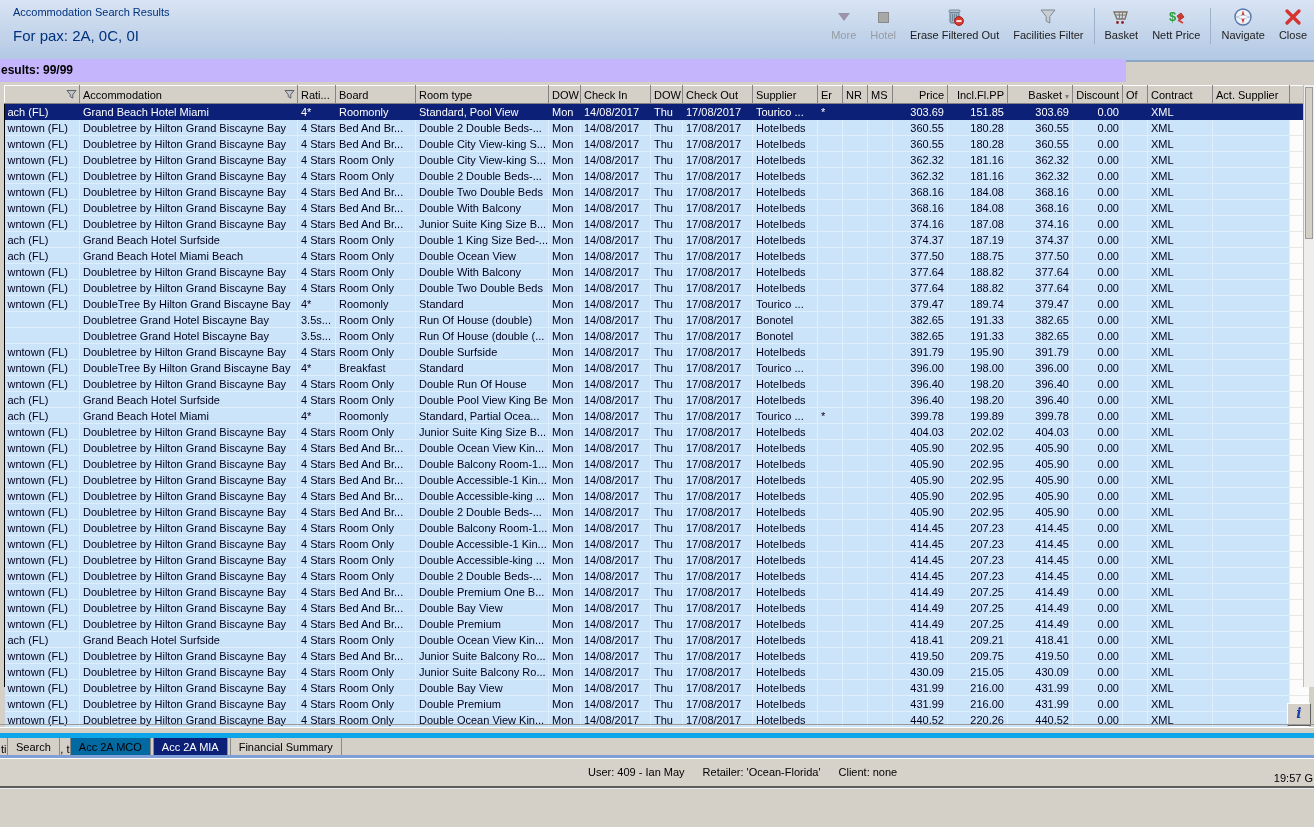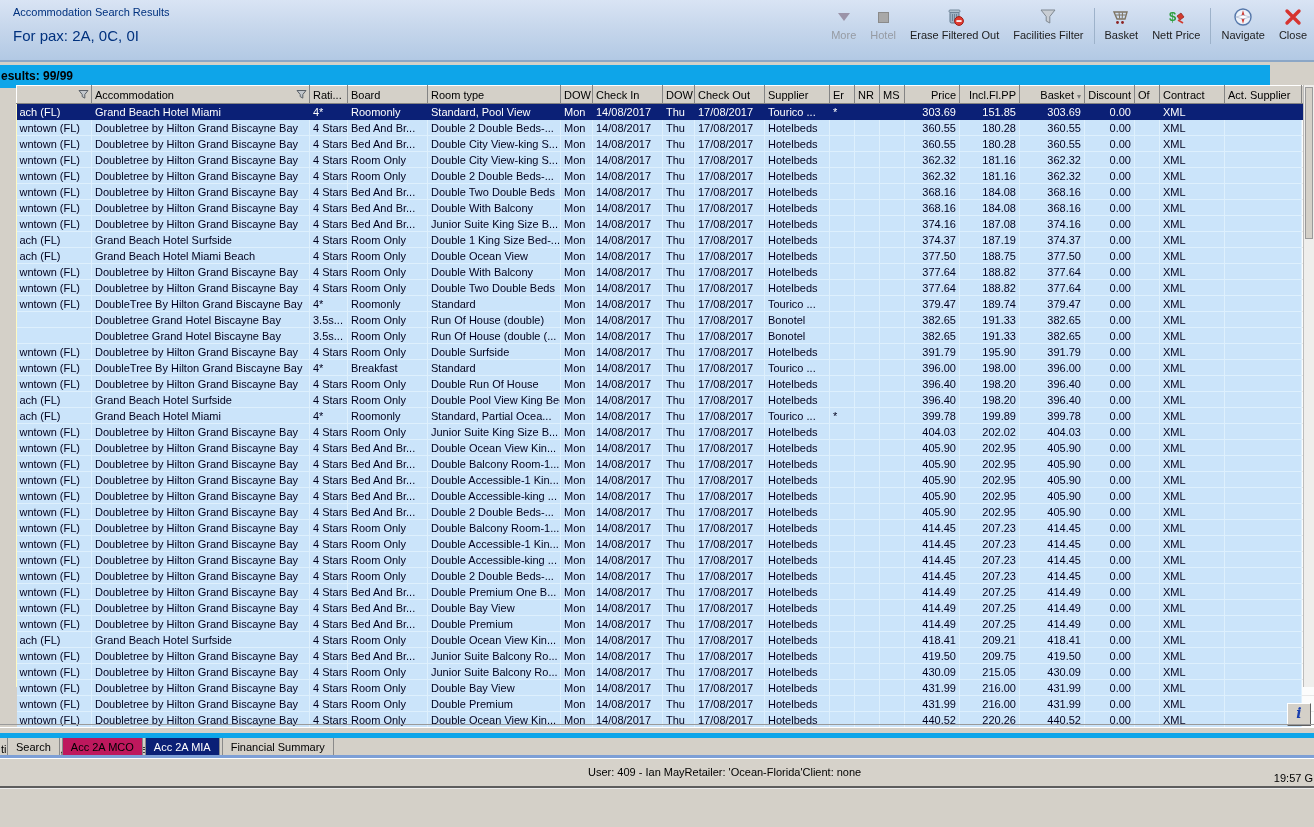--- a/index.html
+++ b/index.html
@@ -20,24 +20,24 @@
   
   .toolbar{position:absolute;right:0;top:6px;height:50px;display:flex;align-items:flex-start;}
   .tool{display:flex;flex-direction:column;align-items:center;justify-content:flex-start;
         padding:0 7px;font-size:11px;color:#1d1d1d;cursor:default;white-space:nowrap;}
   .tool .ticon{height:22px;display:flex;align-items:center;justify-content:center;margin-bottom:1px;}
   .tool.disabled{color:#969ba3;text-align:right;}
   .tsep{width:1px;height:36px;background:#9db2ca;margin:2px 3px 0 3px;}
   .tri-down{width:0;height:0;border-left:6px solid transparent;border-right:6px solid transparent;border-top:8px solid #9b93a8;}
   .stop-sq{width:9px;height:9px;background:#a8a8a8;border:1px solid #8a8a8a;}
   
-  .results-bar{position:absolute;top:65px;left:0;width:1270px;height:23px;background:#0ea5e9;}
+  .results-bar{position:absolute;top:59px;left:0;width:1126px;height:23px;background:#c4b5fd;}
   .results-bar span{position:absolute;left:1px;top:4px;font-size:12px;font-weight:bold;color:#000;}
   
-  .grid{position:absolute;top:85px;left:16px;width:1144px;height:602px;background:#fef9c3;}
+  .grid{position:absolute;top:85px;left:4px;width:1144px;height:602px;background:#000000;}
   table{border-collapse:collapse;table-layout:fixed;width:1304px;}
   th{
     height:17px;background:#d4d0c8;color:#000;font-weight:normal;font-size:11px;text-align:left;
     border-top:1px solid #ffffff;border-left:1px solid #ffffff;
     border-right:1px solid #848484;border-bottom:1px solid #848484;
     padding:0 3px;white-space:nowrap;overflow:hidden;position:relative;
   }
   th .funnel{position:absolute;right:2px;top:3px;}
   th .sortmark{color:#7a7a7a;font-size:8px;margin-left:3px;}
   td{
@@ -59,25 +59,25 @@
     border-top:1px solid #fff;border-left:1px solid #fff;border-right:1px solid #5f5f5f;border-bottom:1px solid #5f5f5f;
     text-align:center;font-family:"DejaVu Serif", serif;font-style:italic;font-weight:bold;
     color:#1a3fae;font-size:14px;line-height:19px;cursor:default;
   }
   .tabbar{position:absolute;top:733px;left:0;width:1314px;height:22px;border-top:5px solid #0ea5e9;display:flex;padding-left:7px;box-sizing:border-box;}
   .tab{
     height:19px;line-height:18px;padding:0 8px;font-size:11px;color:#000;background:#d4d0c8;
     border-left:1px solid #8a8a8a;border-right:1px solid #8a8a8a;border-bottom:1px solid #8a8a8a;
     margin-right:2px;white-space:nowrap;cursor:default;
   }
-  .tab.green{background:#be185d;}
+  .tab.green{background:#0369a1;margin-left:8px;}
   .tab.active{background:#0b2076;color:#fff;}
   .window-edge{position:absolute;top:755px;left:0;width:1314px;height:3px;background:#7d9fd6;}
   .statusbar{position:absolute;top:758px;left:0;width:1314px;height:27px;background:#d6d2ca;border-top:1px solid #ffffff;}
-  .status-text{position:absolute;left:588px;top:7px;font-size:11px;color:#000;display:flex;white-space:nowrap;}
+  .status-text{position:absolute;left:588px;top:7px;font-size:11px;color:#000;display:flex;gap:18px;white-space:nowrap;}
   .status-right{position:absolute;right:1px;top:13px;font-size:11px;color:#000;white-space:nowrap;overflow:hidden;}
   .dark-divider{position:absolute;top:786px;left:0;width:1314px;height:2px;background:#5d5d5d;}
   .taskbar{position:absolute;top:788px;left:0;width:1314px;height:39px;background:#d4d0c8;border-top:1px solid #ececec;}
 </style>
 </head>
 <body>
 
 <div class="header-panel">
   <div class="app-title">Accommodation Search Results</div>
   <div class="app-subtitle">For pax: 2A, 0C, 0I</div>

